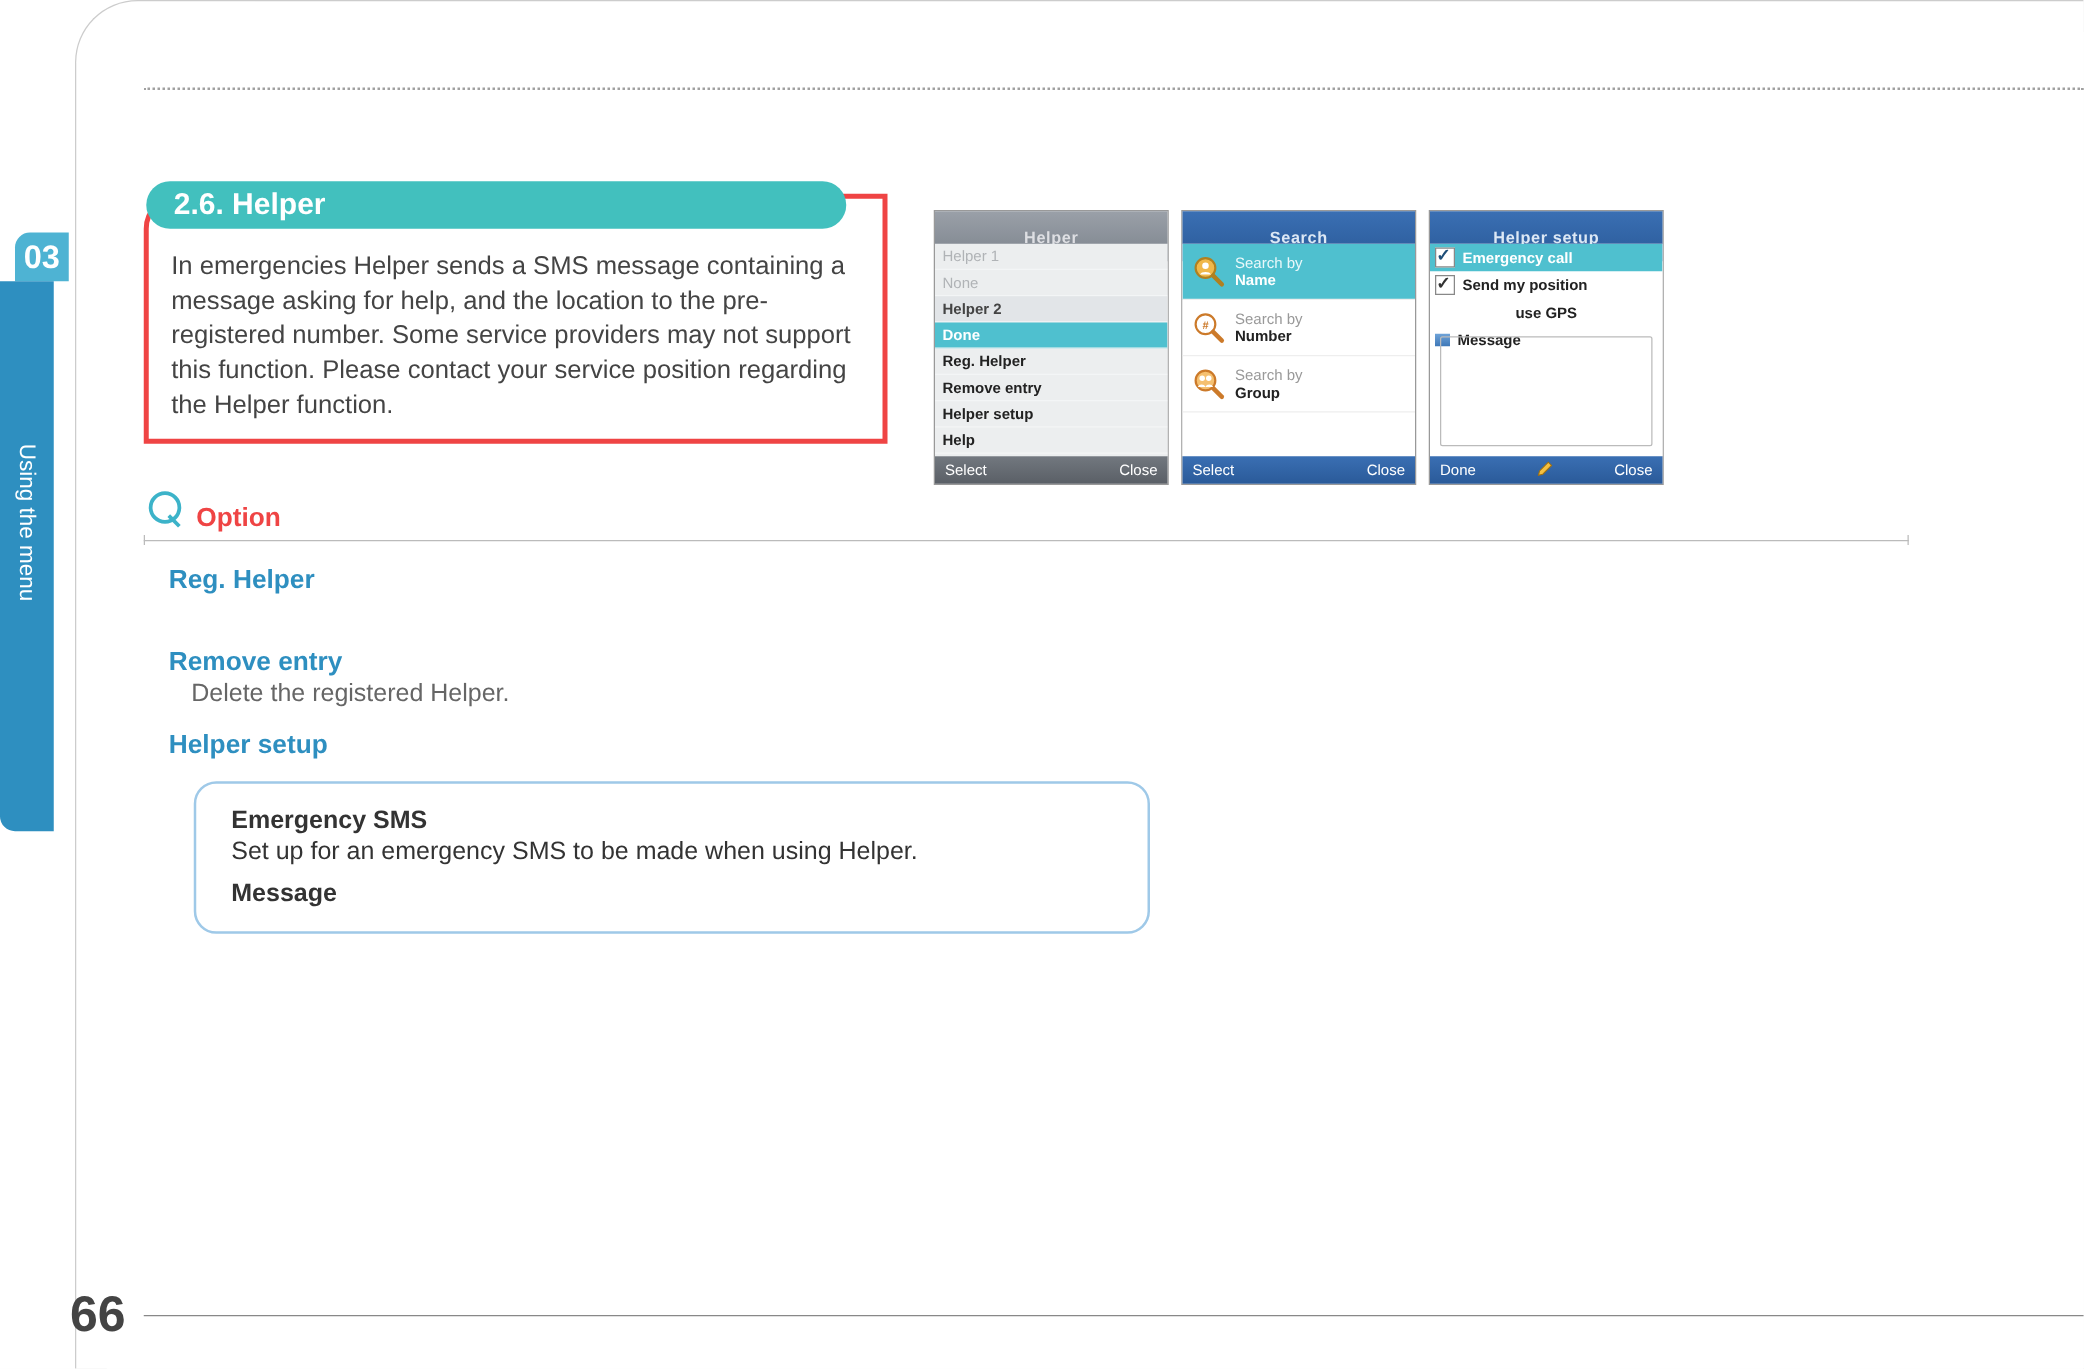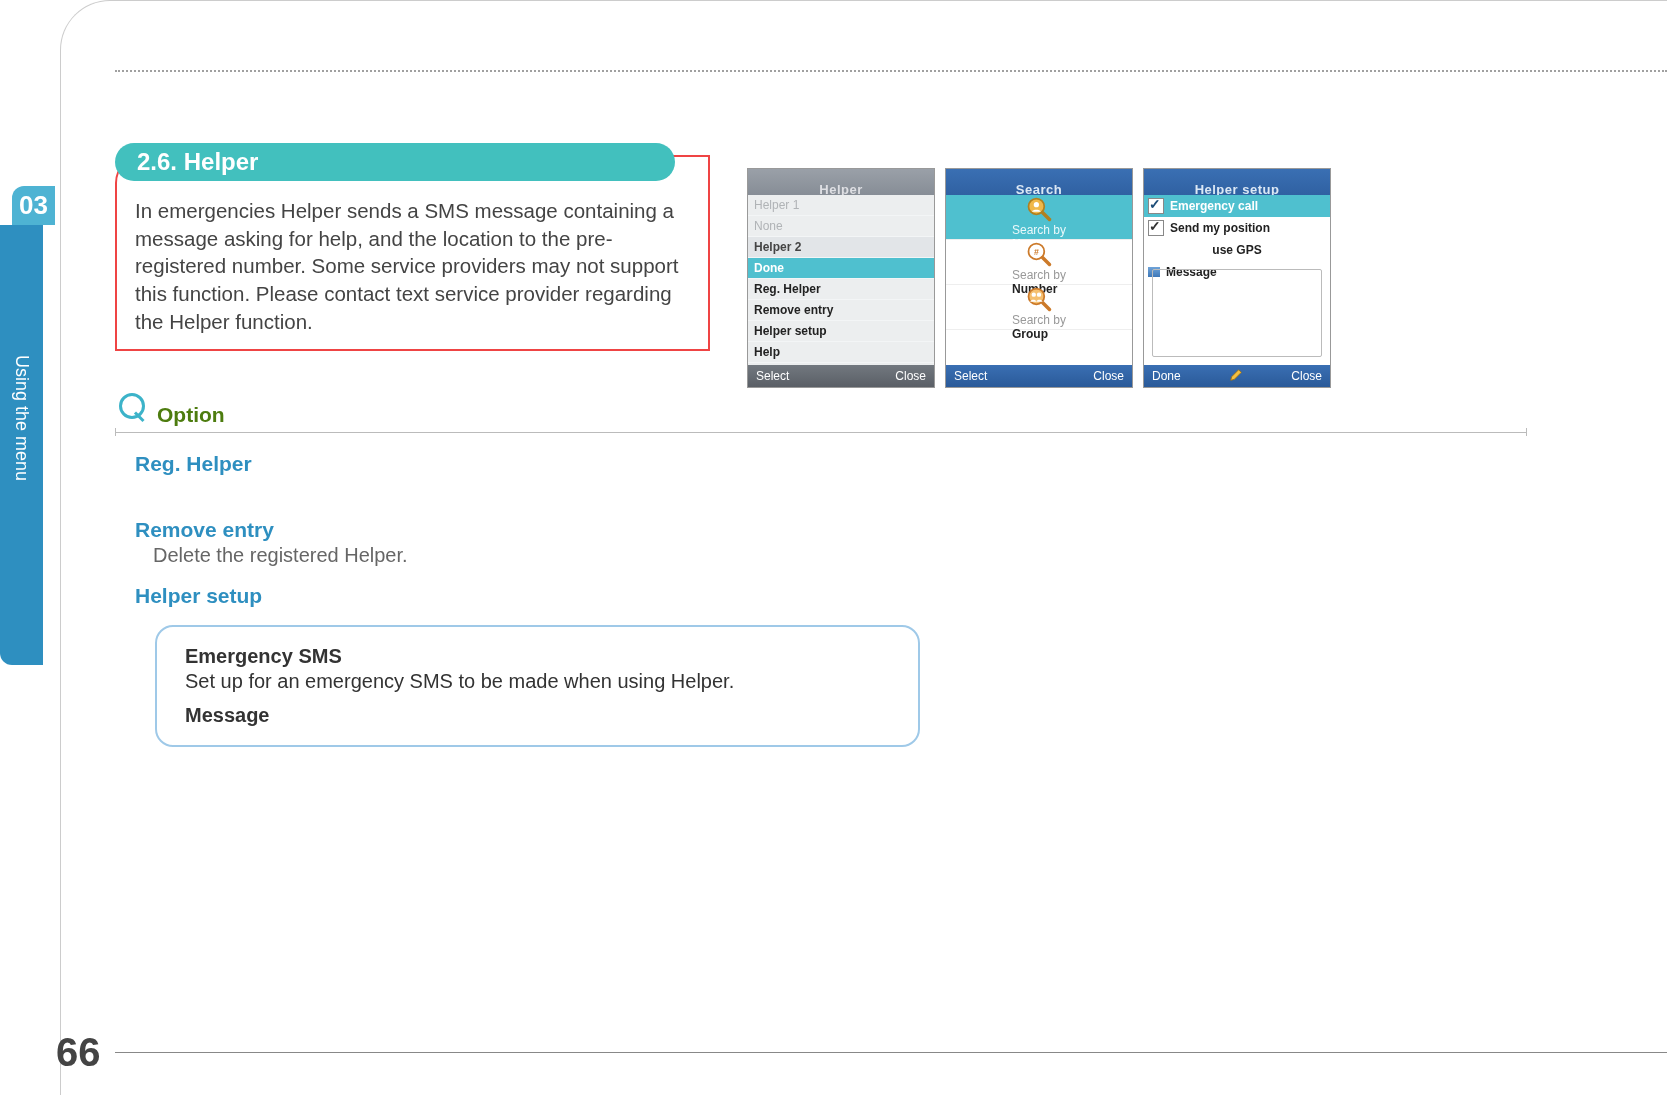--- a/index.html
+++ b/index.html
@@ -6,30 +6,30 @@
   .page{position:relative;width:1667px;height:1095px;background:#fff;}
   .content-frame{position:absolute;left:60px;top:0;right:0;bottom:0;border:1px solid #ccc;border-top-left-radius:50px;border-right:none;border-bottom:none;}
   .dotted-line{position:absolute;left:115px;right:0;top:70px;border-top:2px dotted #a0a0a0;}
   .chapter-tab{position:absolute;left:12px;top:186px;width:43px;height:39px;background:#4eb3d3;border-top-left-radius:12px;color:#fff;font-size:26px;font-weight:bold;display:flex;align-items:center;justify-content:center;font-family:Arial;}
   .side-tab{position:absolute;left:0;top:225px;width:43px;height:440px;background:#2e8fc0;border-bottom-left-radius:12px;}
   .side-tab-text{position:absolute;left:0;top:0;width:43px;height:440px;writing-mode:vertical-rl;color:#fff;font-size:18px;display:flex;align-items:center;justify-content:flex-start;padding-top:130px;box-sizing:border-box;}
   .page-number{position:absolute;left:56px;bottom:20px;font-size:40px;font-weight:bold;color:#444;}
   .page-rule{position:absolute;left:115px;right:0;bottom:42px;border-top:1px solid #888;}
 
   
-  .section-box{position:absolute;left:115px;top:155px;width:595px;border:2px solid #ef4444;border-top-left-radius:28px;padding:40px 18px 14px 18px;box-sizing:border-box;}
+  .section-box{position:absolute;left:115px;top:155px;width:595px;border:4px solid #ef4444;border-top-left-radius:28px;padding:40px 18px 14px 18px;box-sizing:border-box;}
   .section-tab{position:absolute;left:-2px;top:-14px;width:560px;height:38px;background:#42c0be;border-radius:20px;display:flex;align-items:center;padding-left:22px;box-sizing:border-box;color:#fff;font-size:24px;font-weight:bold;}
   .section-body{font-size:20.5px;color:#444;line-height:1.35;}
 
   
   .option-row{position:absolute;left:115px;top:386px;display:flex;align-items:center;}
   .lens{width:32px;height:32px;position:relative;margin-right:10px;}
   .lens-circle{position:absolute;left:4px;top:2px;width:20px;height:20px;border:3px solid #3cb3c9;border-radius:50%;}
   .lens-handle{position:absolute;left:20px;top:20px;width:12px;height:3px;background:#3cb3c9;transform:rotate(45deg);transform-origin:left center;}
-  .option-label{font-size:21px;font-weight:bold;color:#4d7c0f;margin-top:17px;}
+  .option-label{font-size:21px;font-weight:bold;color:#ef4444;margin-top:17px;}
   .option-rule{position:absolute;left:115px;right:140px;top:428px;height:8px;}
   .option-rule::before{content:"";position:absolute;left:0;right:0;top:4px;border-top:1px solid #bbb;}
   .option-rule .t-left{position:absolute;left:0;top:0;height:8px;border-left:1px solid #bbb;}
   .option-rule .t-right{position:absolute;right:0;top:0;height:8px;border-left:1px solid #bbb;}
 
   .opt-item{position:absolute;left:135px;}
   .opt-title{font-size:21px;font-weight:bold;color:#2e8fc0;margin-bottom:2px;}
   .opt-desc{font-size:20px;color:#666;margin-left:18px;}
 
   
@@ -52,21 +52,21 @@
   .p1 .ph-body{background:#eceeef;text-align:center;}
   .p1 .ph-soft{background:linear-gradient(#72787f,#5a5f66);}
   .p1-row{height:20px;font-size:12px;display:flex;align-items:center;padding-left:6px;color:#777;border-bottom:1px solid #f3f5f6;}
   .p1-row.dim{color:#b0b3b6;}
   .p1-row.header{background:#e2e5e8;color:#444;font-weight:bold;}
   .p1-row.sel{background:#4fc0cf;color:#fff;font-weight:bold;}
   .p1-row.menu{color:#222;font-weight:bold;}
 
   
   .p2 .ph-body{background:#fff;}
-  .srch-row{height:44px;display:flex;align-items:center;border-bottom:1px solid #eee;flex-direction:column;}
+  .srch-row{height:44px;display:flex;align-items:center;border-bottom:1px solid #eee;}
   .srch-row.sel{background:#4fc0cf;}
   .srch-ico{width:42px;height:42px;display:flex;align-items:center;justify-content:center;}
   .srch-ico svg{width:28px;height:28px;}
   .srch-txt{display:flex;flex-direction:column;font-size:12px;line-height:1.2;}
   .srch-txt .s1{color:#999;}
   .srch-txt .s2{font-weight:bold;color:#222;}
   .srch-row.sel .srch-txt .s1{color:#e9f8fa;}
   .srch-row.sel .srch-txt .s2{color:#fff;}
 
   
@@ -88,21 +88,21 @@
   <div class="content-frame"></div>
   <div class="dotted-line"></div>
 
   <div class="chapter-tab">03</div>
   <div class="side-tab">
     <div class="side-tab-text">Using the menu</div>
   </div>
 
   <div class="section-box">
     <div class="section-tab">2.6. Helper</div>
-    <div class="section-body">In emergencies Helper sends a SMS message containing a message asking for help, and the location to the pre-registered number. Some service providers may not support this function. Please contact text service provider regarding the Helper function.</div>
+    <div class="section-body">In emergencies Helper sends a SMS message containing a message asking for help, and the location to the pre-registered number. Some service providers may not support this function. Please contact your service position regarding the Helper function.</div>
   </div>
 
   <div class="option-row">
     <div class="lens">
       <div class="lens-circle"></div>
         <div class="lens-handle"></div>
     </div>
     <div class="option-label">Option</div>
   </div>
   <div class="option-rule">

